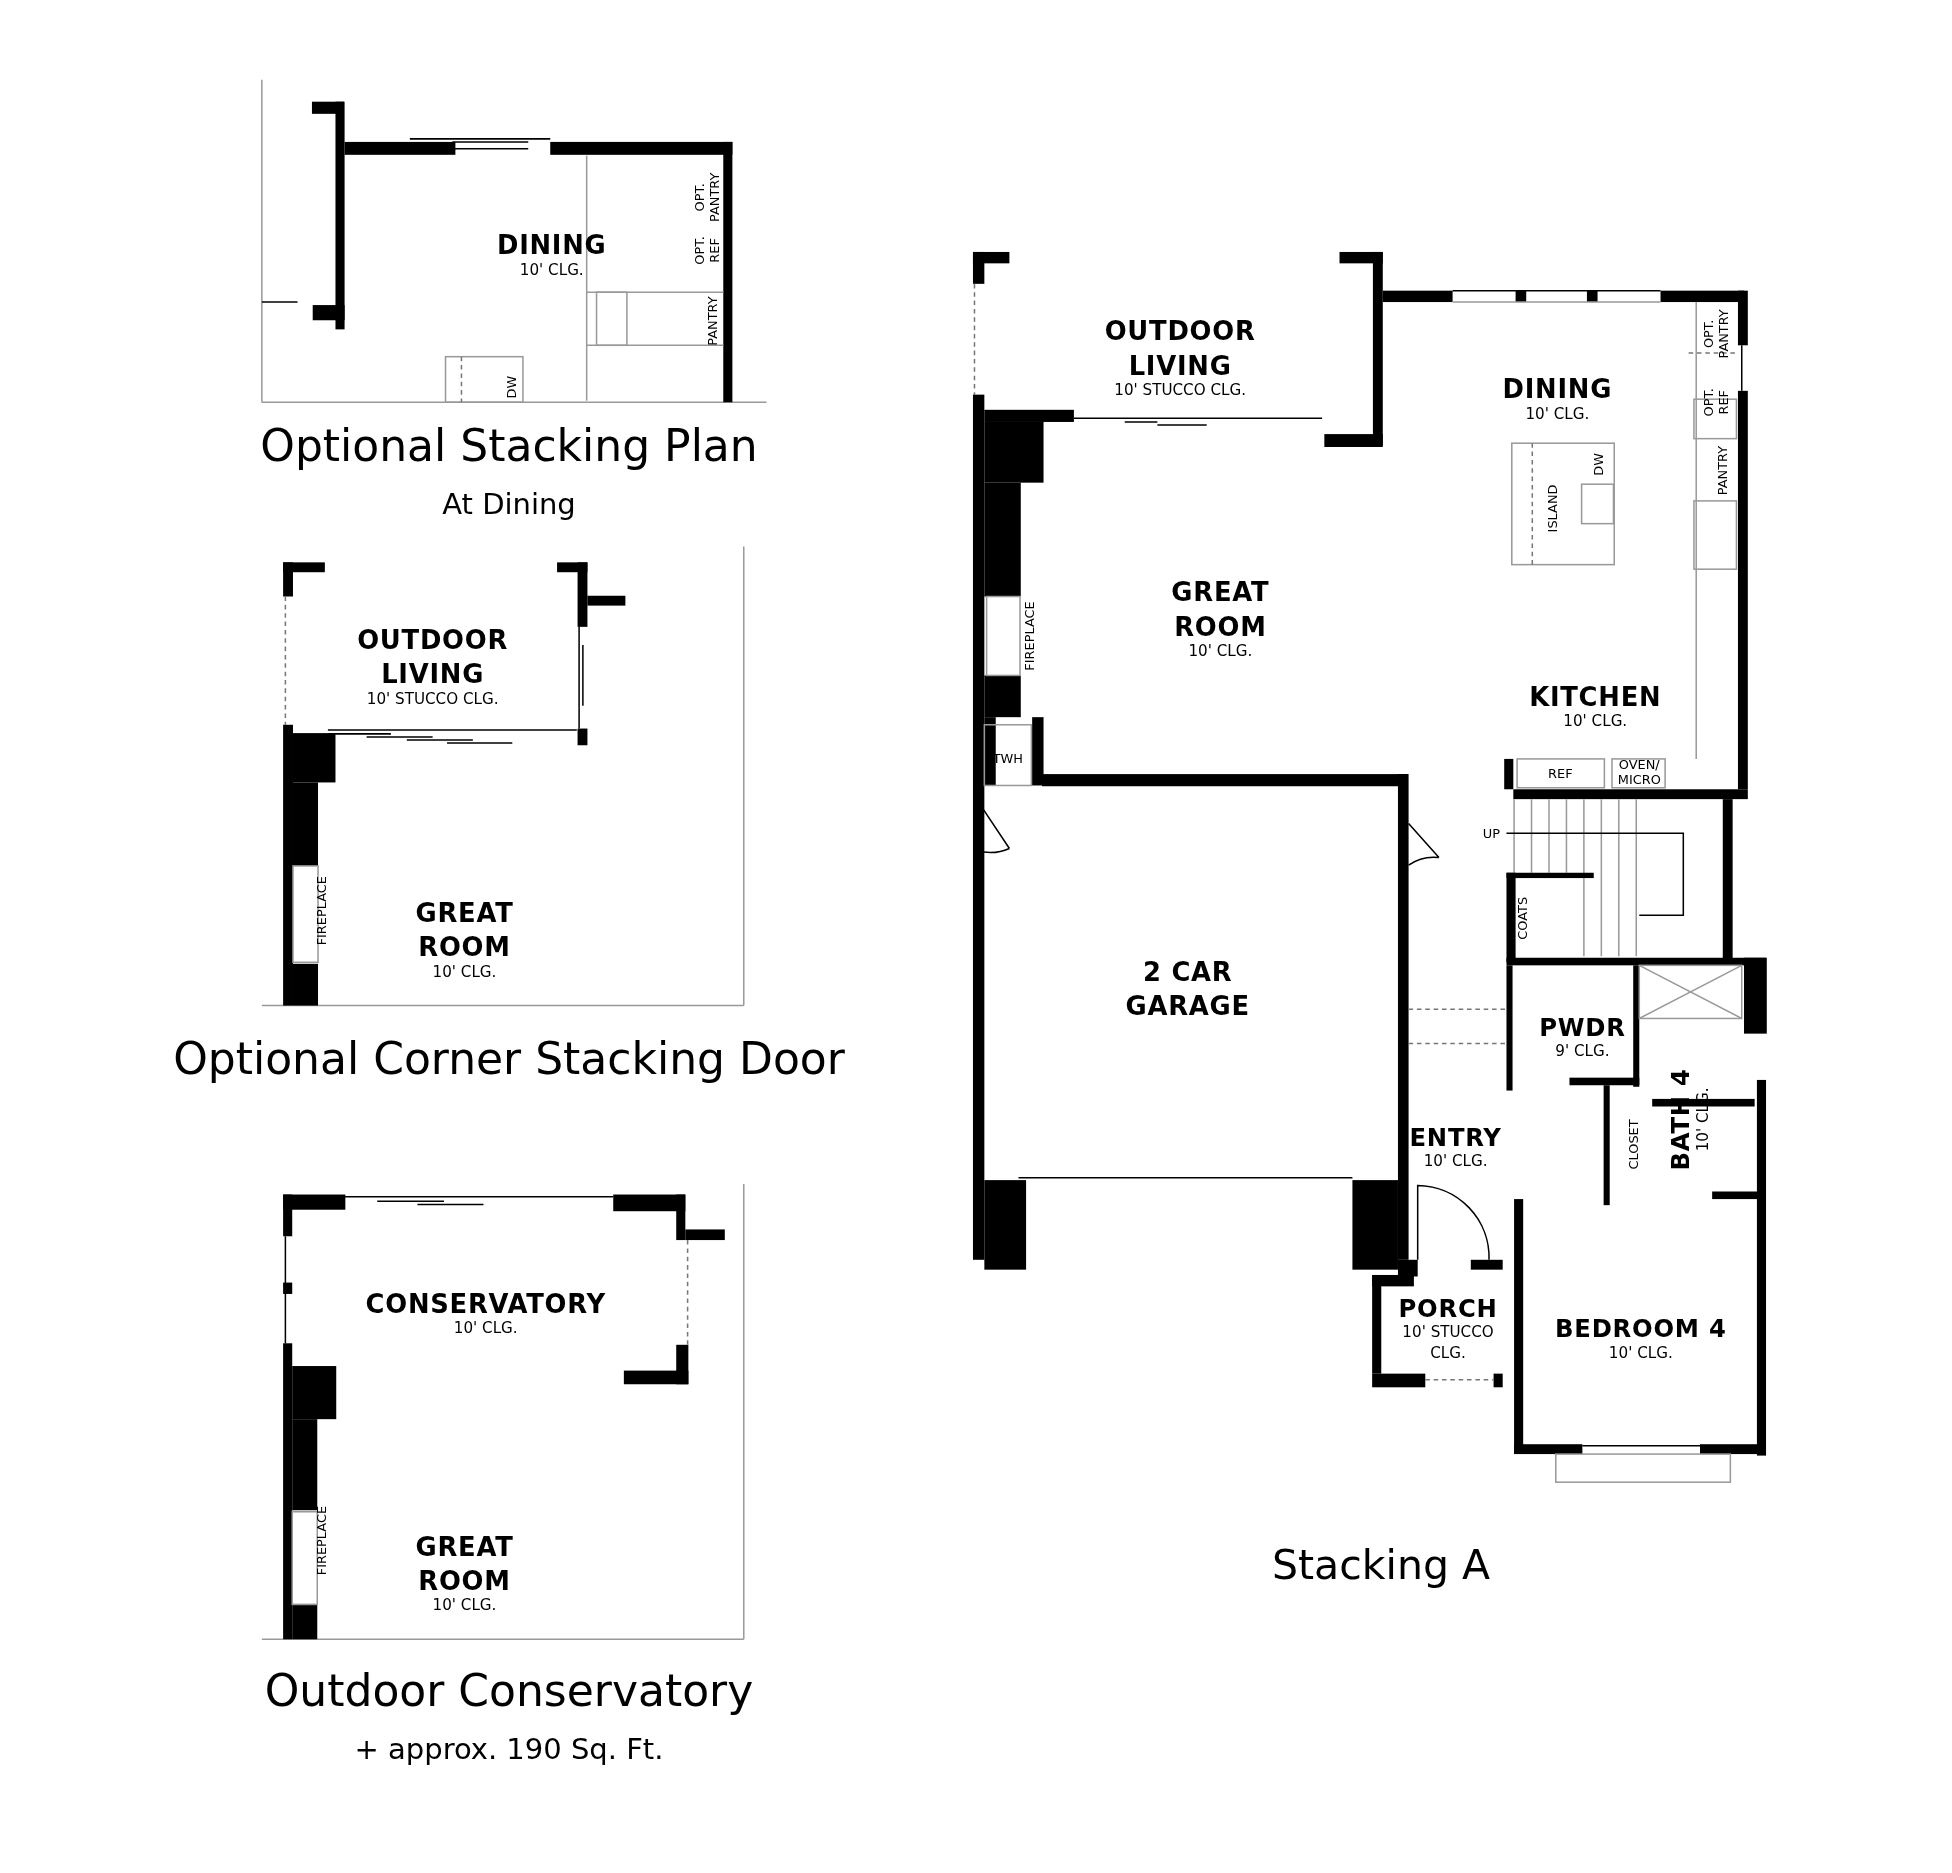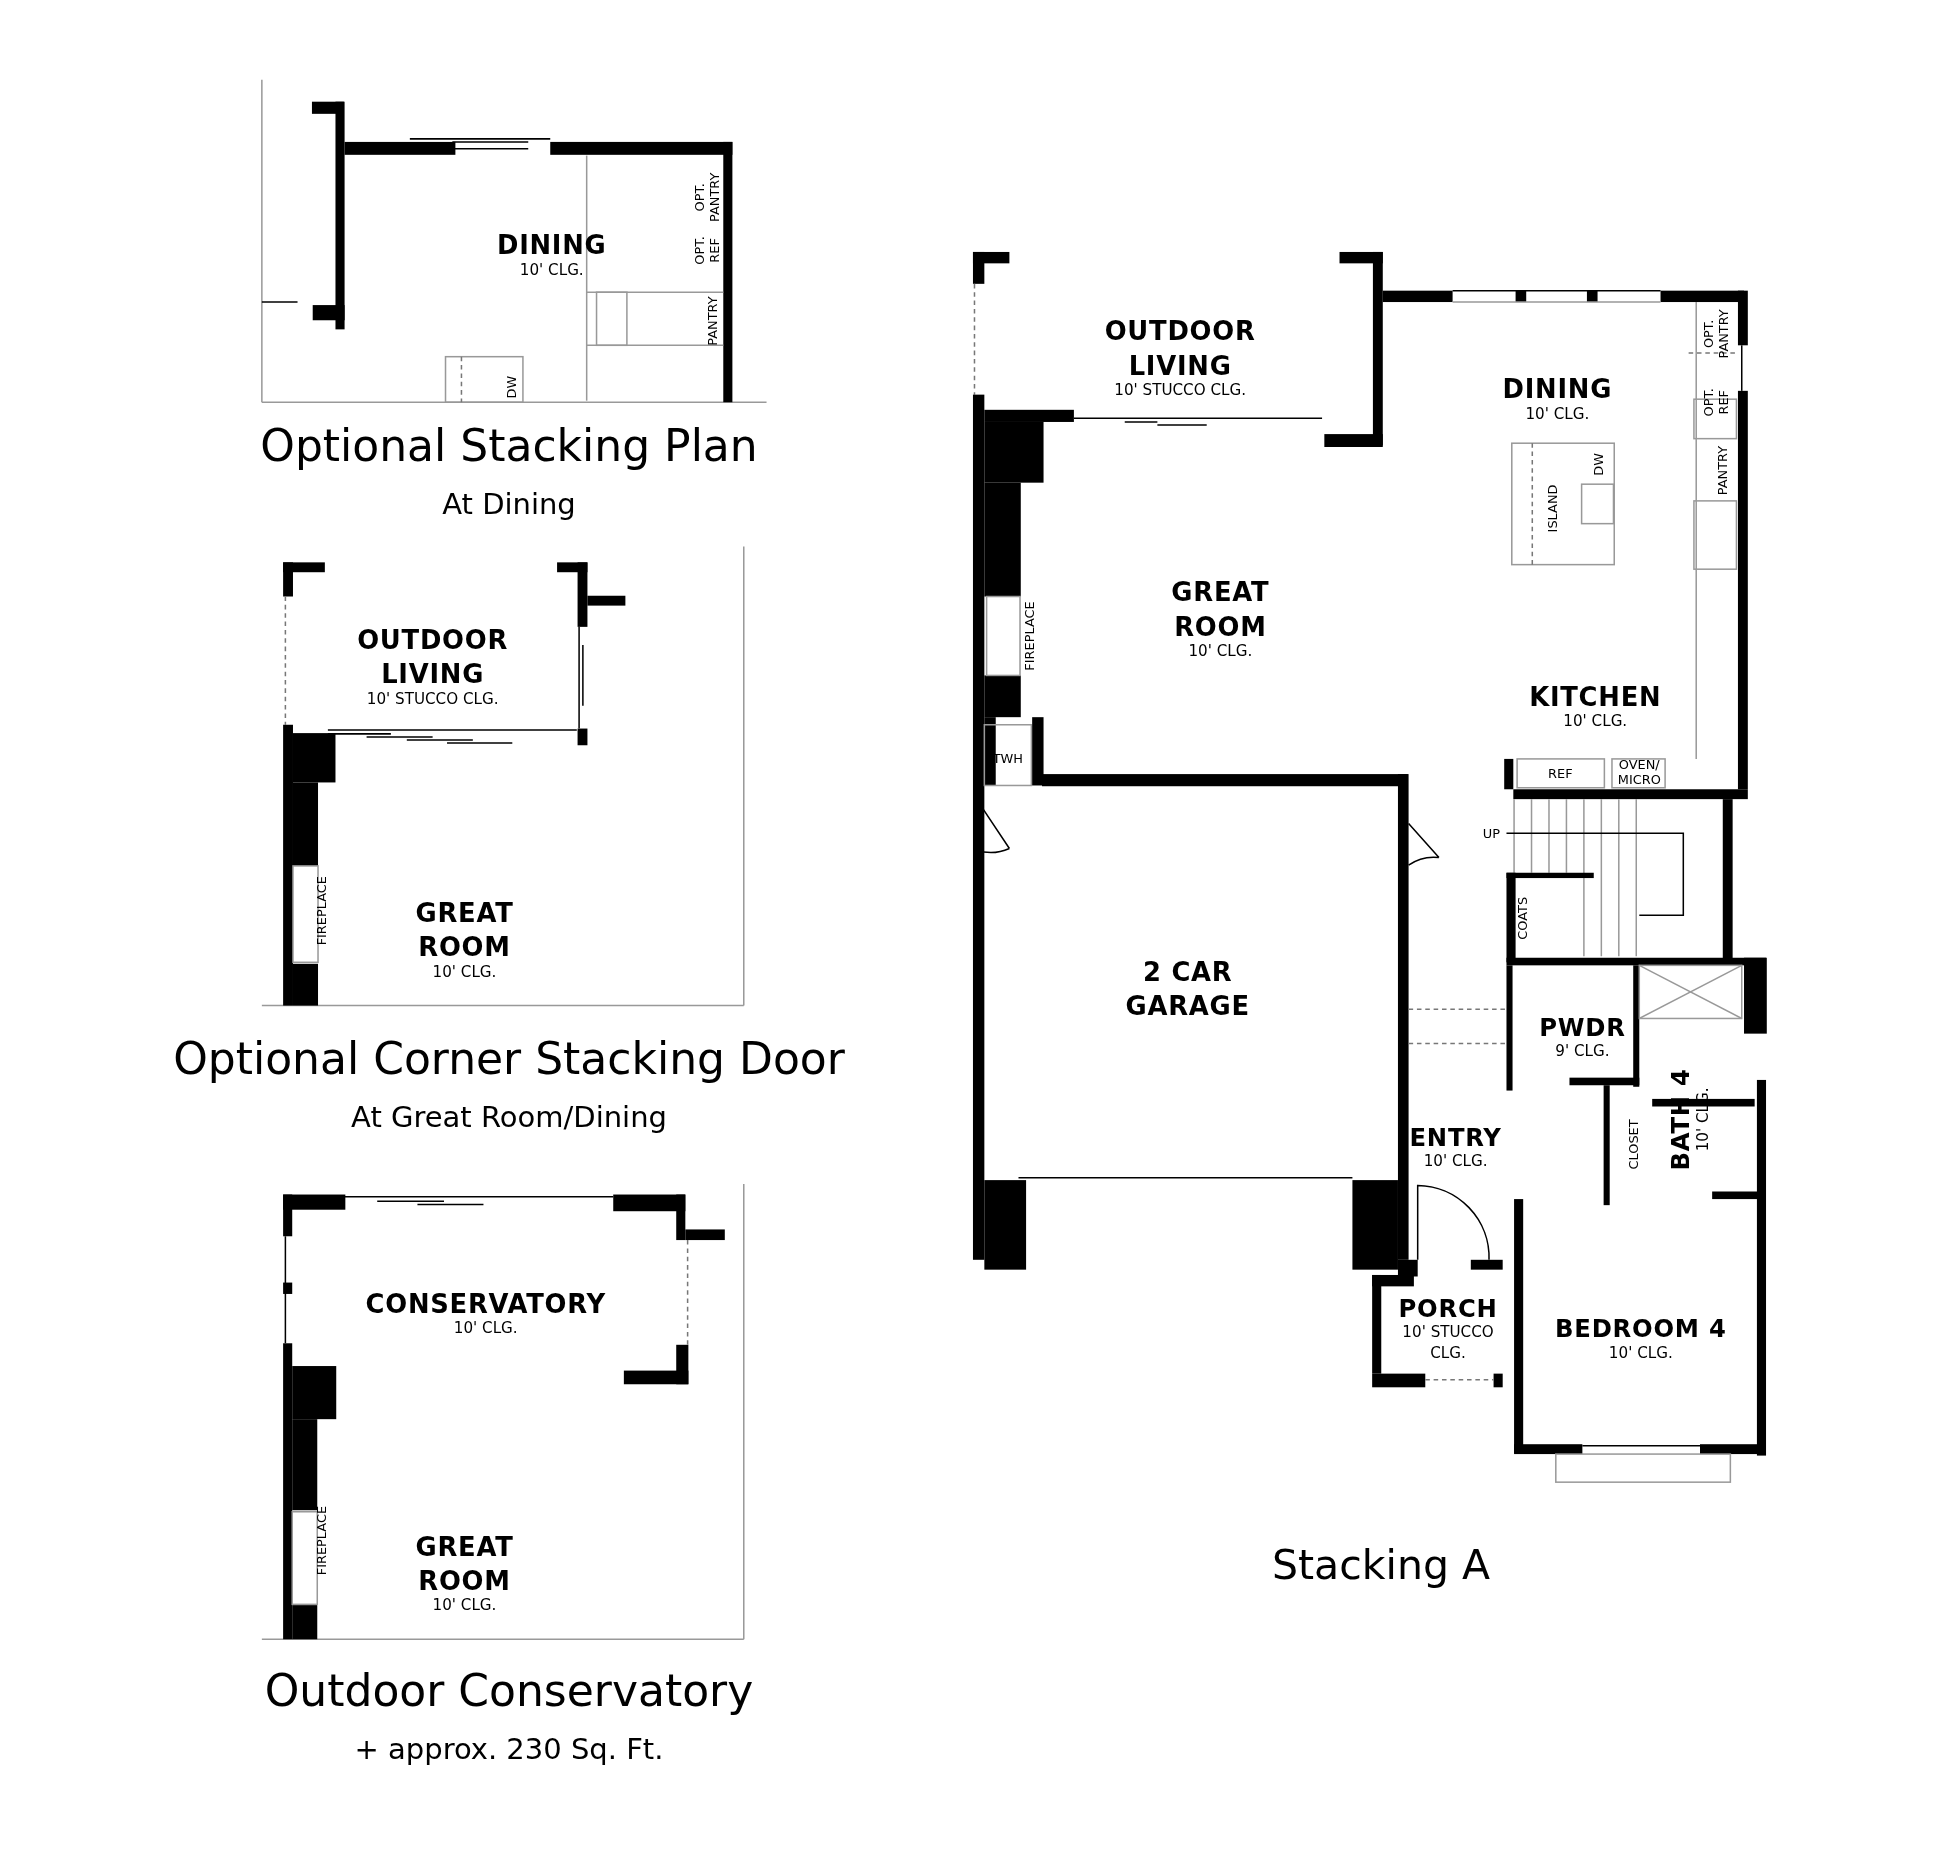--- a/index.html
+++ b/index.html
@@ -267,24 +267,23 @@
   </g>
 </svg>
 
 <div class="cap" style="left:228px; top:421px; width:562px;">
   <div class="t">Optional Stacking Plan</div>
   <div class="s">At Dining</div>
 </div>
 
 <div class="cap" style="left:152px; top:1034px; width:714px;">
   <div class="t">Optional Corner Stacking Door</div>
-  <div class="s">At Great Room/Dining</div>
 </div>
 
 <div class="cap" style="left:228px; top:1666px; width:562px;">
   <div class="t">Outdoor Conservatory</div>
-  <div class="s">+ approx. 230 Sq. Ft.</div>
+  <div class="s">+ approx. 190 Sq. Ft.</div>
 </div>
 
 <div class="cap main-cap" style="left:1123px; top:1526px; width:516px;">
   <div class="s">Stacking A</div>
 </div>
 
 
 </body></html>

